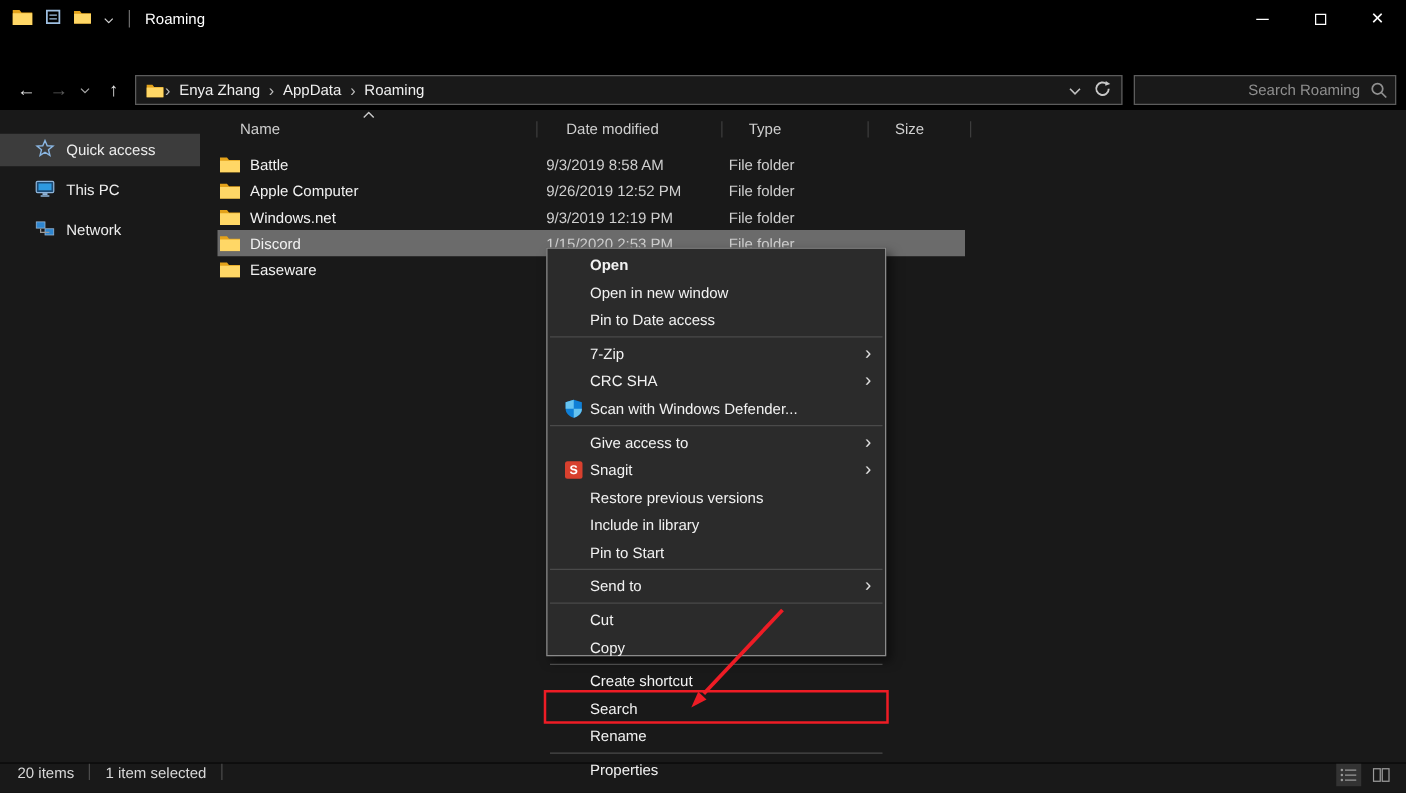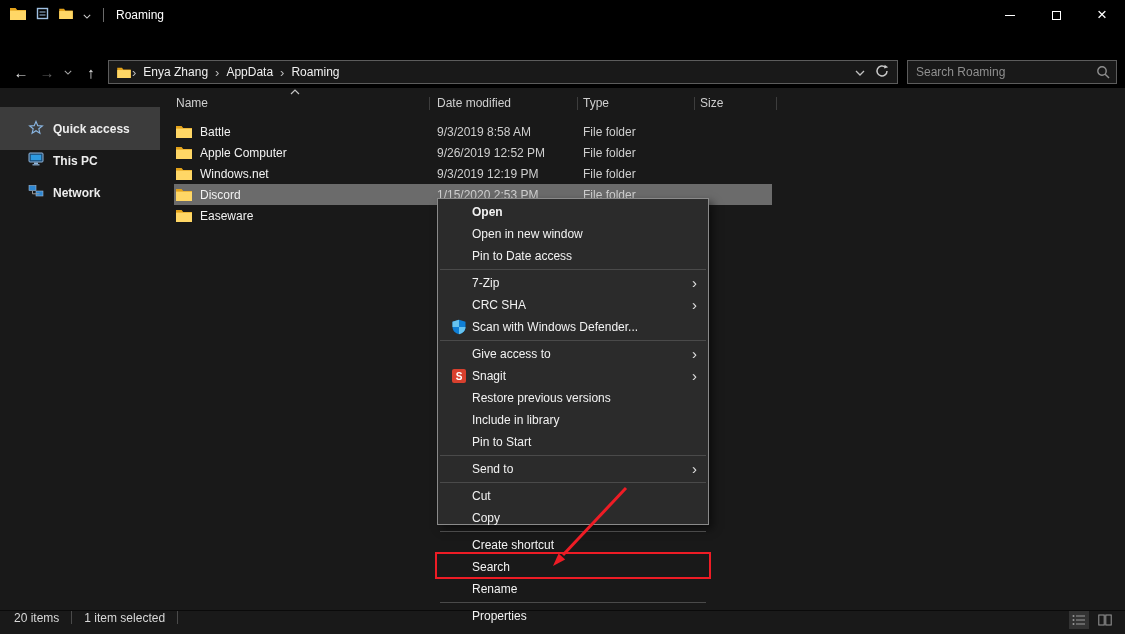--- a/index.html
+++ b/index.html
@@ -39,34 +39,34 @@
   .addressbar { position:absolute; left:108px; top:4px; width:790px; height:24px;
                 background:#191919; border:1px solid #5c5c5c; display:flex;
                 align-items:center; padding:0 4px; }
   .crumb { padding:0 6px; color:#f0f0f0; white-space:nowrap; }
   .crumb-sep { color:#bdbdbd; padding:0 1px; font-size:13px; }
   .ab-right { margin-left:auto; display:flex; align-items:center; gap:10px; padding-right:4px; }
   .refresh-glyph { color:#c8c8c8; }
   .searchbox { position:absolute; right:8px; top:4px; width:210px; height:24px;
                background:#191919; border:1px solid #5c5c5c; display:flex; align-items:center; }
   .searchbox input { flex:1; background:transparent; border:none; outline:none;
-                     color:#bef264; font-size:12px; padding:0 8px; }
+                     color:#bef264; font-size:12px; padding:0 8px;text-align:right; }
   .searchbox input::placeholder { color:#8f8f8f; }
   .search-ico { margin-right:6px; display:flex; }
 
   
   .content { position:absolute; left:0; top:88px; width:100%; height:522px; background:#191919; }
   .sidebar { position:absolute; left:0; top:0; width:160px; height:100%; }
-  .side-item { position:absolute; left:0; width:160px; height:43px; display:flex;
-               align-items:center; gap:9px; padding-left:28px; color:#ededed;font-weight:bold; }
+  .side-item { position:absolute; left:0; width:160px; height:26px; display:flex;
+               align-items:center; gap:9px; padding-left:28px; color:#ededed; }
   .side-item.selected { background:#3c3c3c; }
 
   .filearea { position:absolute; left:160px; top:0; right:0; height:100%; }
   .col-header { position:absolute; top:4px; height:22px; display:flex; align-items:center;
-                color:#cfcfcf; }
+                color:#cfcfcf;margin-left:16px; }
   .col-sep { position:absolute; top:9px; width:1px; height:13px; background:#3d3d3d; }
   .sort-caret { position:absolute; left:130px; top:1px; display:flex; }
 
   .frow { position:absolute; left:0; width:100%; height:21px; }
   .row-highlight { position:absolute; left:14px; top:0; width:598px; height:21px;
                    background:var(--selection,#6b6b6b); }
   .folder-ico { position:absolute; left:16px; top:4px; display:flex; }
   .fname { position:absolute; left:40px; top:4px; color:#f2f2f2; white-space:nowrap; }
   .fdate { position:absolute; left:277px; top:4px; color:#cfcfcf; white-space:nowrap; }
   .ftype { position:absolute; left:423px; top:4px; color:#cfcfcf; white-space:nowrap; }

